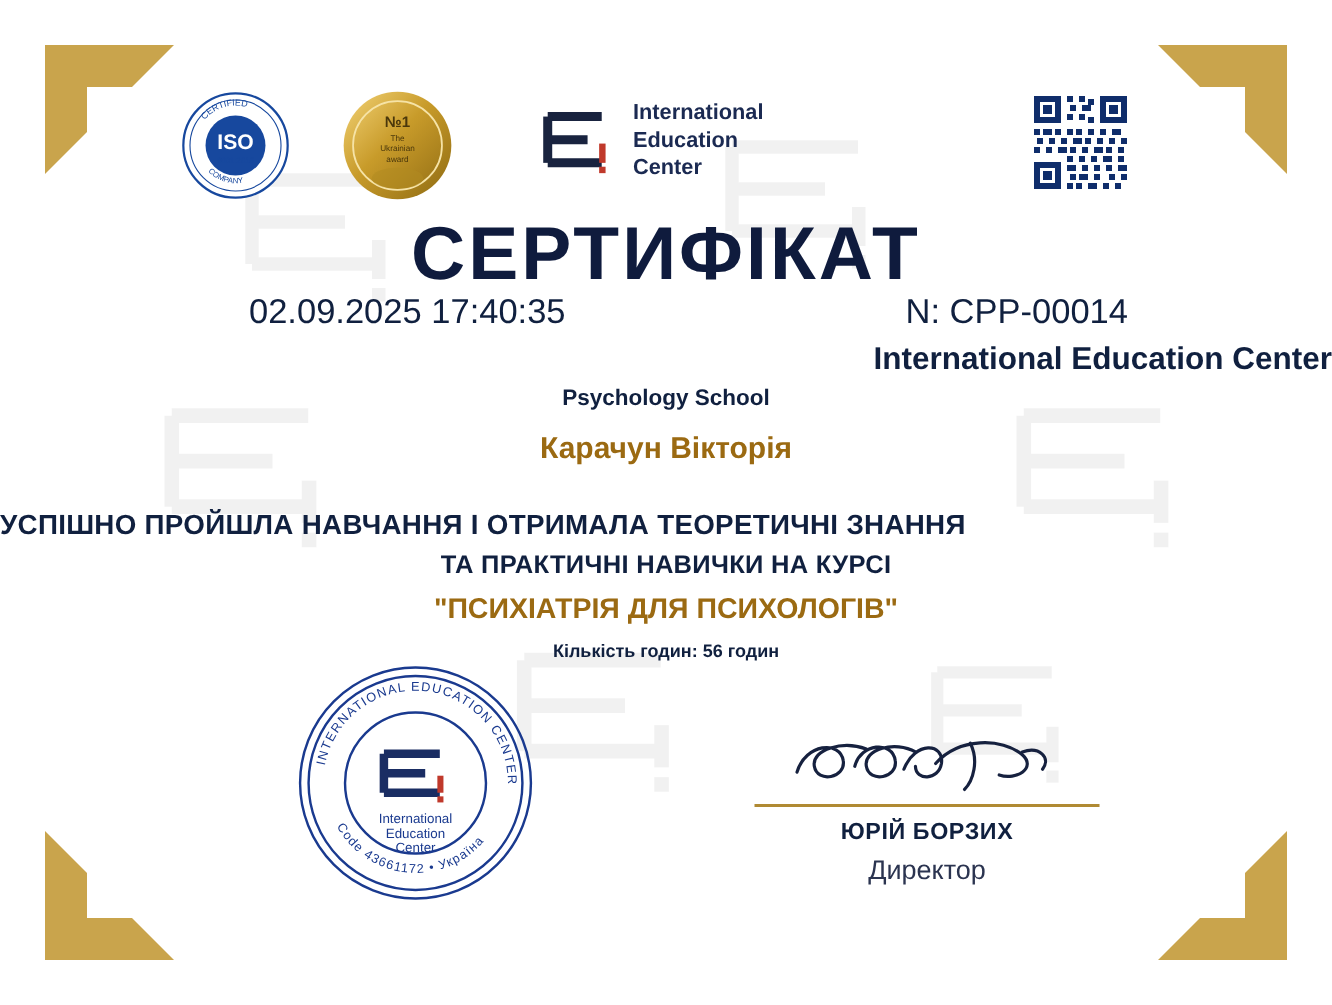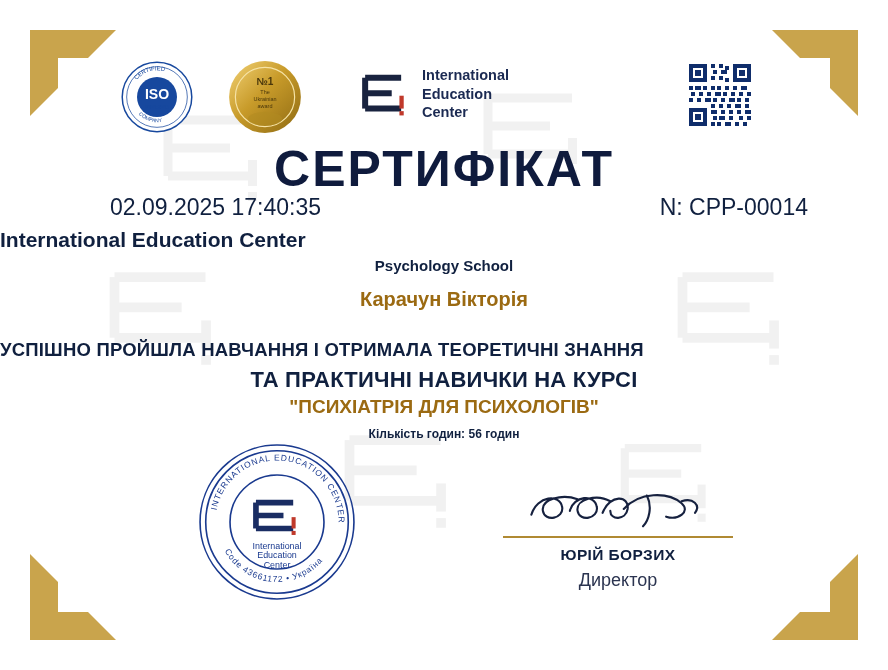--- a/index.html
+++ b/index.html
@@ -101,35 +101,35 @@
     letter-spacing: 2px;
     color: #0f1b3d;
     font-family: "Liberation Sans", sans-serif;
   }
 
   .meta-row {
     position: absolute;
     top: 194px;
     left: 0;
     width: 100%;
-    padding: 0 32px;
+    padding: 0 88px;
     display: flex;
     justify-content: space-between;
     align-items: center;
     font-size: 23px;
     color: #10203f;
   }
   .meta-row .date { margin-left: 78px; }
   .meta-row .number { margin-right: 48px; }
 
   .org {
     position: absolute;
     top: 228px;
     width: 100%;
-    text-align: left;
+    text-align: right;
     font-size: 21px;
     font-weight: bold;
     color: #10203f;
   }
   .org2 {
     position: absolute;
     top: 257px;
     width: 100%;
     text-align: center;
     font-size: 15px;
@@ -155,21 +155,21 @@
     font-size: 18.5px;
     font-weight: bold;
     color: #10203f;
     letter-spacing: 0.2px;
   }
   .body2 {
     position: absolute;
     top: 367px;
     width: 100%;
     text-align: center;
-    font-size: 22px;
+    font-size: 17px;
     font-weight: bold;
     color: #10203f;
     letter-spacing: 0.2px;
   }
   .course {
     position: absolute;
     top: 396px;
     width: 100%;
     text-align: center;
     font-size: 19px;

